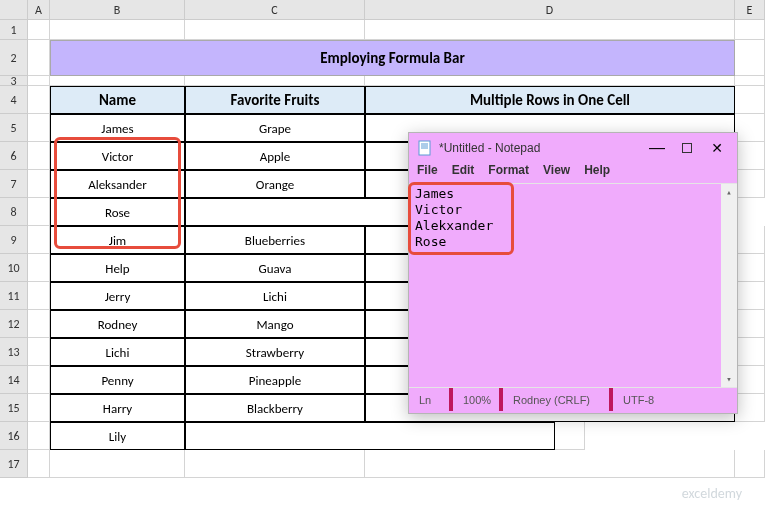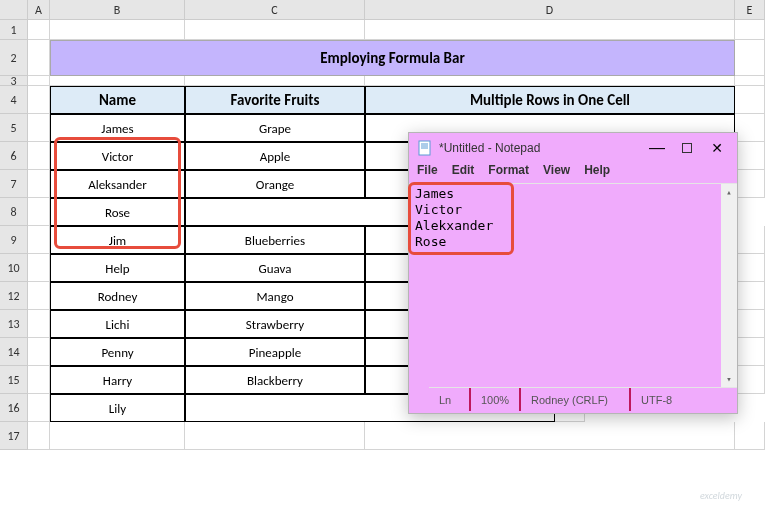--- a/index.html
+++ b/index.html
@@ -69,26 +69,26 @@
     
     .np-menu { height: 20px; display: flex; gap: 14px; padding: 0 8px; font-size: 12px; color: #333; font-weight: bold; }
     .np-menu span { cursor: pointer; }
     
     .np-text { position: relative; height: 204px; border-top: 1px solid #e5e5e5; padding: 2px 6px; font-family: Consolas, monospace; font-size: 13px; line-height: 16px; overflow: hidden; }
     .np-scroll { position: absolute; right: 0; top: 0; bottom: 0; width: 16px; background: #f0f0f0; }
     .np-scroll-up, .np-scroll-down { height: 16px; text-align: center; font-size: 9px; color: #666; }
     .np-scroll-up { position: absolute; top: 0; width: 100%; }
     .np-scroll-down { position: absolute; bottom: 0; width: 100%; }
     
-    .np-status { height: 24px; border-top: 1px solid #e5e5e5; display: flex; align-items: flex-start; font-size: 11px; color: #555; margin-left: 20px; }
-    .np-status div { border-left: 2px solid #be185d; height: 100%; display: flex; align-items: center; padding: 0 10px; }
+    .np-status { height: 24px; border-top: 1px solid #e5e5e5; display: flex; align-items: flex-start; font-size: 11px; color: #555; }
+    .np-status div { border-left: 4px solid #be185d; height: 100%; display: flex; align-items: center; padding: 0 10px; }
     
     .hb2 { left: 408px; top: 182px; width: 106px; height: 73px; z-index: 15; }
     
-    .watermark { position: absolute; right: 24px; bottom: 24px; font-style: italic; color: #9aa9b3; opacity: 0.45; font-size: 10px; pointer-events: none; z-index: 2; }
+    .watermark { position: absolute; right: 24px; bottom: 24px; color: #9aa9b3; opacity: 0.45; font-size: 14px; pointer-events: none; z-index: 2; }
   </style>
 </head>
 <body>
 
 <div class="sheet">
   <div class="col-headers">
     <div class="corner"></div>
     <div class="col-hdr col-A">A</div>
     <div class="col-hdr col-B">B</div>
     <div class="col-hdr col-C">C</div>
@@ -168,20 +168,28 @@
         <div class="cell col-B data-cell">Jim</div>
         <div class="cell col-C data-cell">Blueberries</div>
         <div class="cell col-D data-cell"></div>
         <div class="cell col-E no-tbl-border"></div>
       </div>
       <div class="row rdata">
         <div class="row-hdr">10</div>
         <div class="cell col-A no-tbl-border"></div>
         <div class="cell col-B data-cell">Help</div>
         <div class="cell col-C data-cell">Guava</div>
+        <div class="cell col-D data-cell"></div>
+        <div class="cell col-E no-tbl-border"></div>
+      </div>
+      <div class="row rdata">
+        <div class="row-hdr">11</div>
+        <div class="cell col-A no-tbl-border"></div>
+        <div class="cell col-B data-cell">Jerry</div>
+        <div class="cell col-C data-cell">Lichi</div>
         <div class="cell col-D data-cell"></div>
         <div class="cell col-E no-tbl-border"></div>
       </div>
       <div class="row rdata">
         <div class="row-hdr">12</div>
         <div class="cell col-A no-tbl-border"></div>
         <div class="cell col-B data-cell">Rodney</div>
         <div class="cell col-C data-cell">Mango</div>
         <div class="cell col-D data-cell"></div>
         <div class="cell col-E no-tbl-border"></div>

